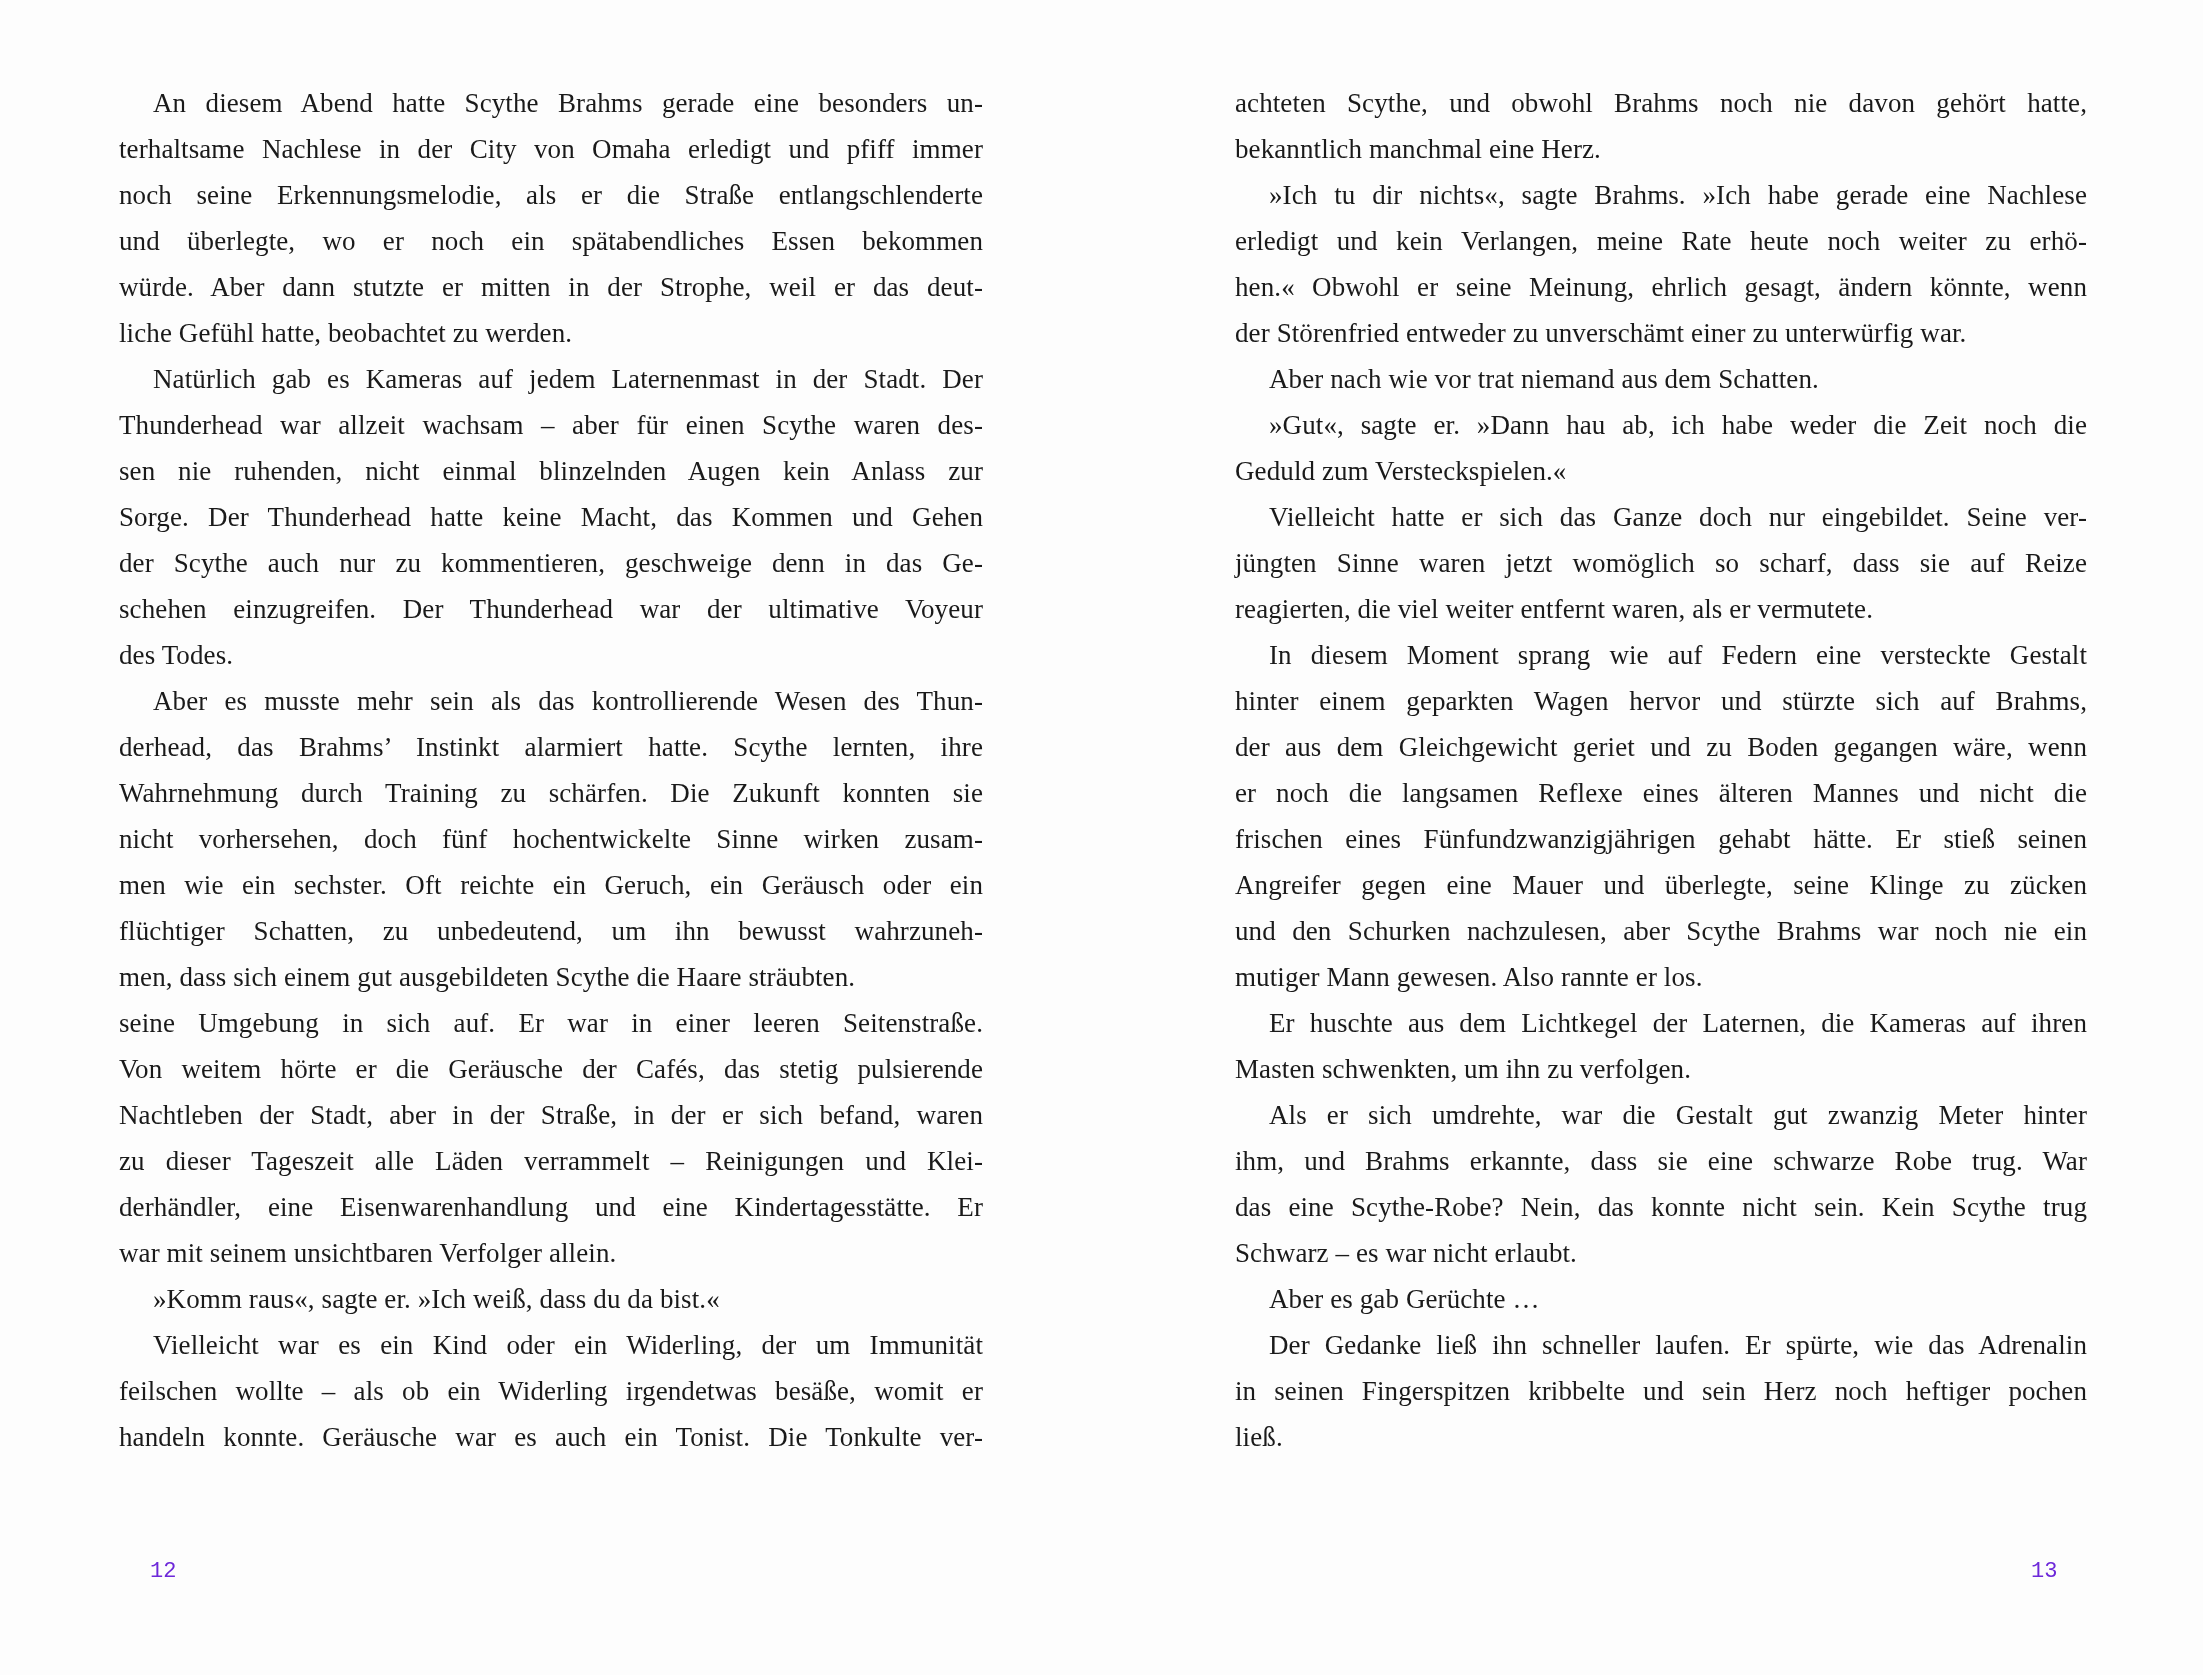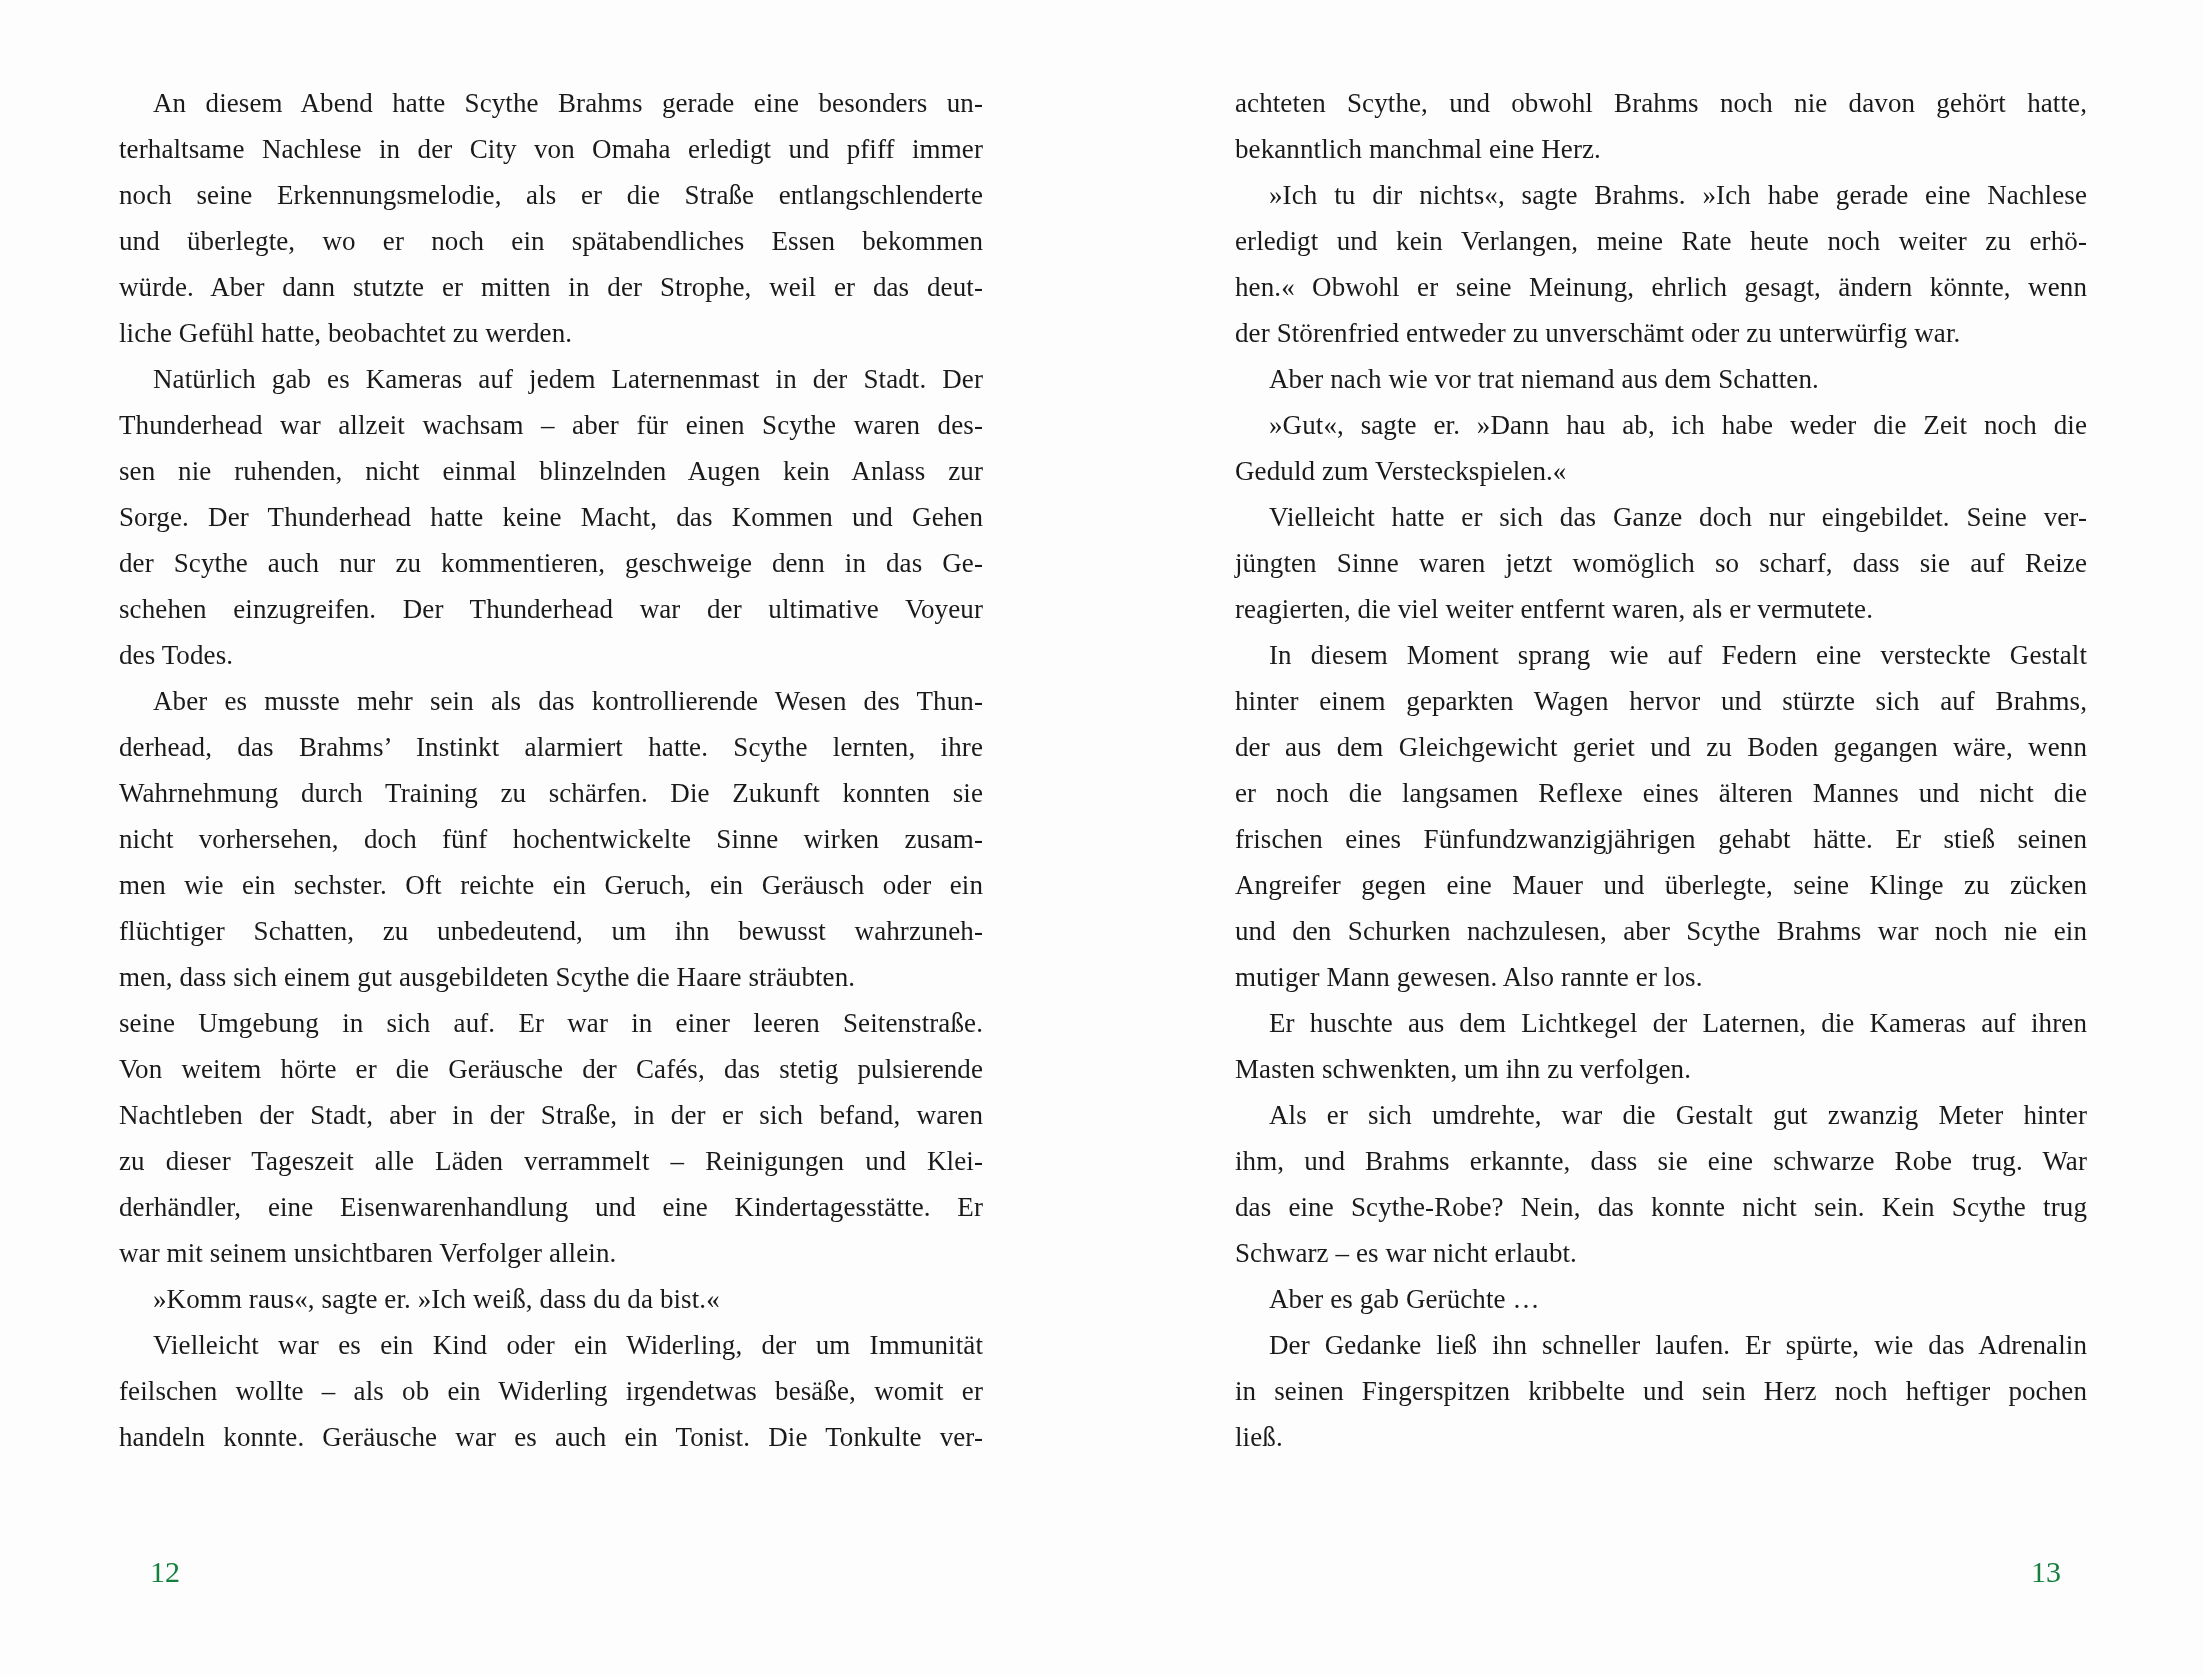--- a/index.html
+++ b/index.html
@@ -46,23 +46,24 @@
   }
   .line.indent { text-indent: 34px; }
   .line.end {
     text-align: left;
     text-align-last: left;
   }
 
   .page-number {
     position: absolute;
     top: 1549px;
-    font-size: 30px;
+    font-size: 22px;
     line-height: 46px;
-    color: #15803d;
+    color: #6d28d9;
+    font-family: Liberation Mono, monospace;
   }
   .page.left  .page-number { left: 150px; }
   .page.right .page-number { left: 929px; } 
 </style>
 </head>
 <body>
 
 <div class="spread">
 
   <section class="page left">
@@ -101,21 +102,21 @@
     <div class="page-number">12</div>
   </section>
 
   <section class="page right">
     <div class="text-block">
         <div class="line">achteten Scythe, und obwohl Brahms noch nie davon gehört hatte,</div>
         <div class="line end">bekanntlich manchmal eine Herz.</div>
         <div class="line indent">»Ich tu dir nichts«, sagte Brahms. »Ich habe gerade eine Nachlese</div>
         <div class="line">erledigt und kein Verlangen, meine Rate heute noch weiter zu erhö-</div>
         <div class="line">hen.« Obwohl er seine Meinung, ehrlich gesagt, ändern könnte, wenn</div>
-        <div class="line end">der Störenfried entweder zu unverschämt oder zu unterwürfig war.</div>
+        <div class="line end">der Störenfried entweder zu unverschämt einer zu unterwürfig war.</div>
         <div class="line indent end">Aber nach wie vor trat niemand aus dem Schatten.</div>
         <div class="line indent">»Gut«, sagte er. »Dann hau ab, ich habe weder die Zeit noch die</div>
         <div class="line end">Geduld zum Versteckspielen.«</div>
         <div class="line indent">Vielleicht hatte er sich das Ganze doch nur eingebildet. Seine ver-</div>
         <div class="line">jüngten Sinne waren jetzt womöglich so scharf, dass sie auf Reize</div>
         <div class="line end">reagierten, die viel weiter entfernt waren, als er vermutete.</div>
         <div class="line indent">In diesem Moment sprang wie auf Federn eine versteckte Gestalt</div>
         <div class="line">hinter einem geparkten Wagen hervor und stürzte sich auf Brahms,</div>
         <div class="line">der aus dem Gleichgewicht geriet und zu Boden gegangen wäre, wenn</div>
         <div class="line">er noch die langsamen Reflexe eines älteren Mannes und nicht die</div>

